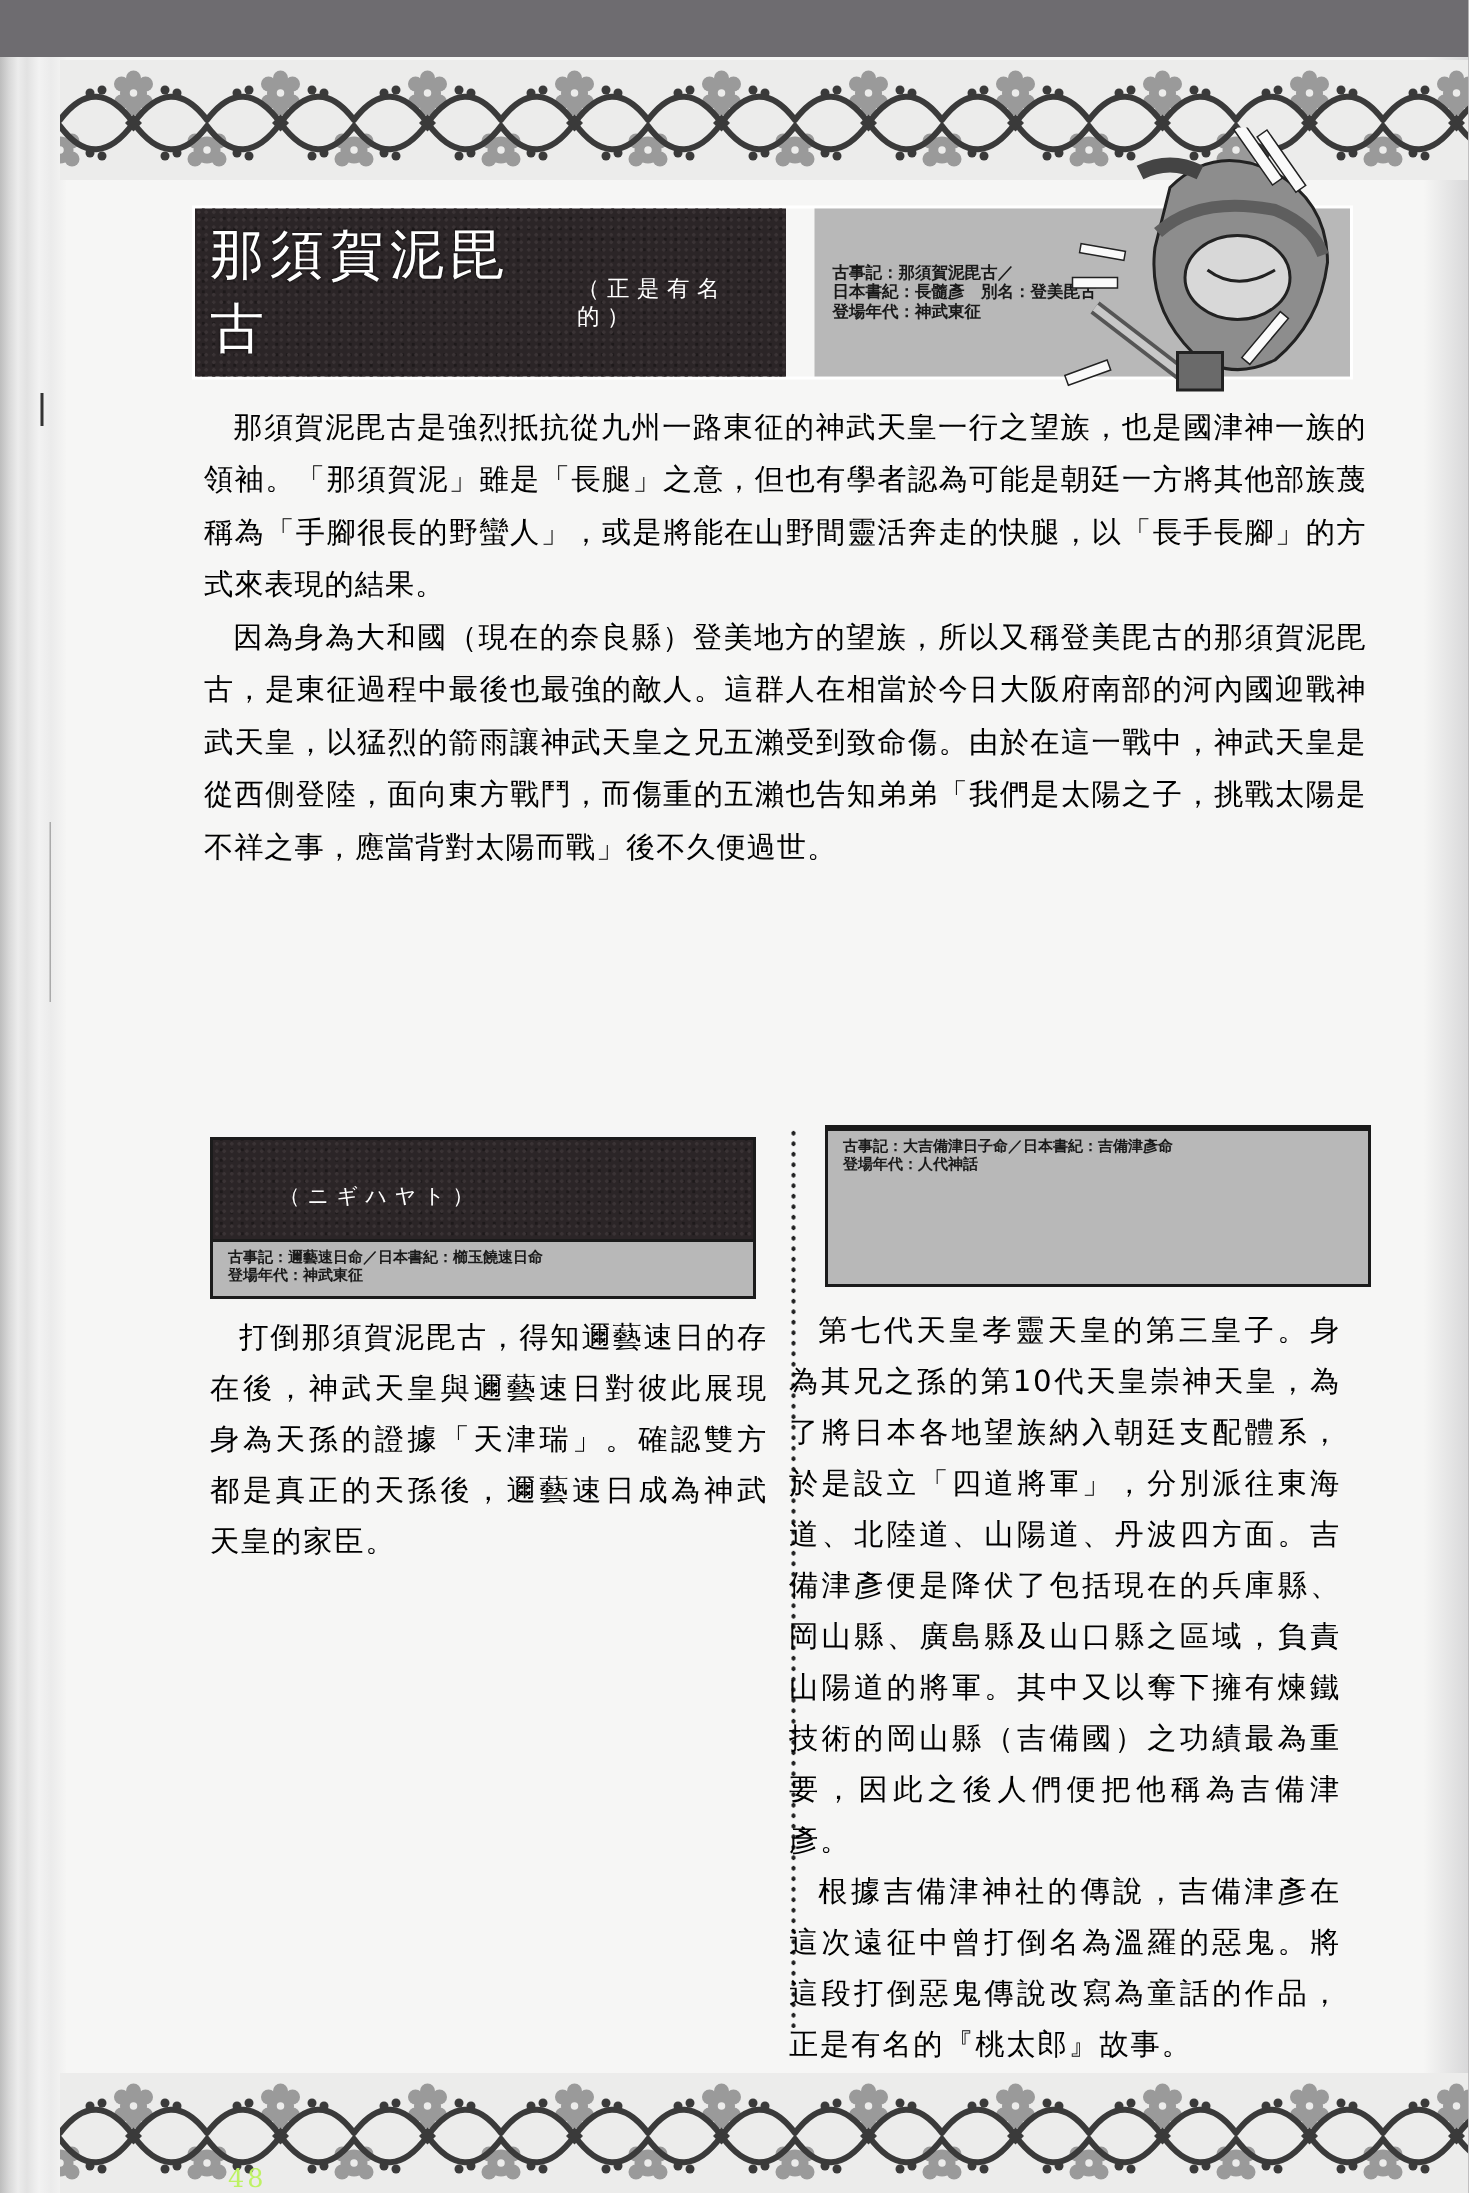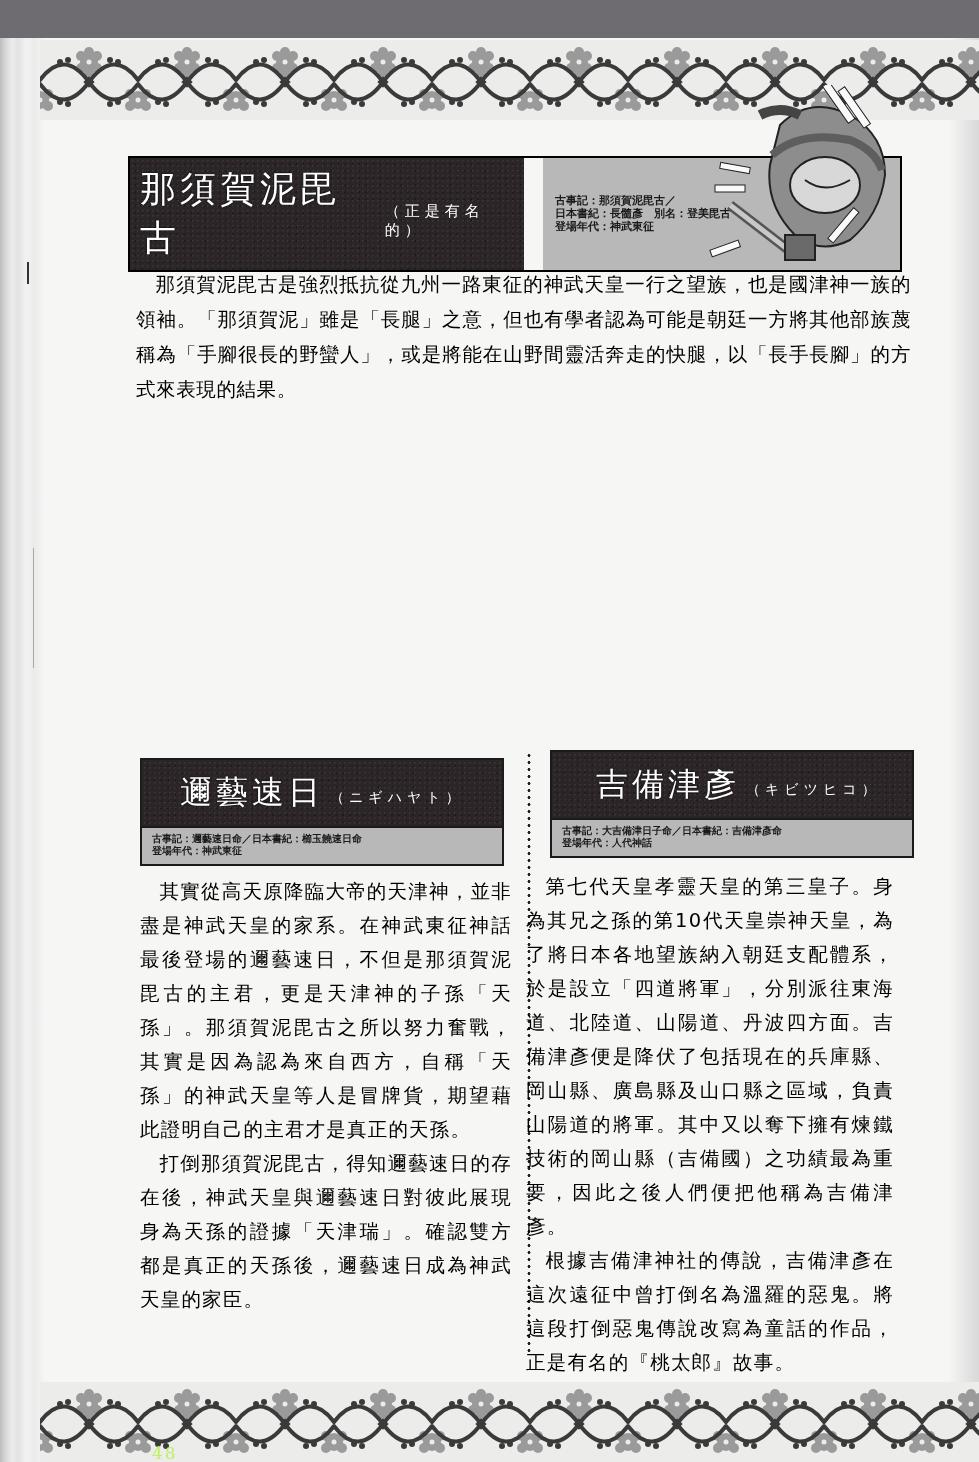--- a/index.html
+++ b/index.html
@@ -28,22 +28,22 @@
     .border-band svg { display: block; }
     .margin-mark {
       position: absolute; left: 27px; top: 262px; width: 2px; height: 22px; background: #333;
     }
     .margin-line {
       position: absolute; left: 33px; top: 548px; width: 1px; height: 120px; background: #aaa;
     }
 
     
     .main-header {
-      position: absolute; left: 128px; top: 156px; width: 774px; height: 116px;
-      display: flex; border: 2px solid #000000; box-sizing: border-box;
+      position: absolute; left: 128px; top: 137px; width: 774px; height: 116px;
+      display: flex; border: 2px solid #ffffff; box-sizing: border-box;
     }
     .main-header .name-panel {
       width: 394px; height: 100%; background: #2b2527;
       background-image: radial-gradient(#3a3335 1px, transparent 1px), radial-gradient(#1e1a1b 1px, transparent 1px);
       background-size: 5px 5px, 7px 7px;
       background-position: 0 0, 2px 3px;
       display: flex; align-items: center; padding-left: 10px; box-sizing: border-box;
     }
     .name-main {
       color: #ffffff; font-family: "DejaVu Serif", serif; font-size: 36px; letter-spacing: 4px;
@@ -200,49 +200,44 @@
       <rect x="15" y="100" width="30" height="7"></rect>
       <rect x="10" y="160" width="30" height="7" transform="rotate(-20 25 163)"></rect>
       <rect x="140" y="120" width="7" height="40" transform="rotate(40 143 140)"></rect>
       <rect x="20" y="80" width="30" height="6" transform="rotate(10 35 83)"></rect>
     </g>
   </svg>
 </div>
 
 <div class="main-body body-text">
   <p class="para">那須賀泥毘古是強烈抵抗從九州一路東征的神武天皇一行之望族，也是國津神一族的領袖。「那須賀泥」雖是「長腿」之意，但也有學者認為可能是朝廷一方將其他部族蔑稱為「手腳很長的野蠻人」，或是將能在山野間靈活奔走的快腿，以「長手長腳」的方式來表現的結果。</p>
+  <p class="para">因為身為大和國（現在的奈良縣）登美地方的望族，所以又稱登美毘古的那須賀泥毘古，是東征過程中最後也最強的敵人。這群人在相當於今日大阪府南部的河內國迎戰神武天皇，以猛烈的箭雨讓神武天皇之兄五瀨受到致命傷。由於在這一戰中，神武天皇是從西側登陸，面向東方戰鬥，而傷重的五瀨也告知弟弟「我們是太陽之子，挑戰太陽是不祥之事，應當背對太陽而戰」後不久便過世。</p>
 </div>
 
 <div class="sub-header left">
   <div class="name-panel">
-    <span class="name-main">邇藝速日</span>
     <span class="name-kana">（ニギハヤト）</span>
   </div>
   <div class="info-panel">
     <div class="info-line">古事記：邇藝速日命／日本書紀：櫛玉饒速日命</div>
     <div class="info-line">登場年代：神武東征</div>
   </div>
 </div>
 
 <div class="divider-dots"></div>
 
 <div class="sub-header right">
-  <div class="name-panel">
-    <span class="name-main">吉備津彥</span>
-    <span class="name-kana">（キビツヒコ）</span>
-  </div>
   <div class="info-panel">
     <div class="info-line">古事記：大吉備津日子命／日本書紀：吉備津彥命</div>
     <div class="info-line">登場年代：人代神話</div>
   </div>
 </div>
 
 <div class="col-left">
   <div class="body-text">
-    <p class="para">其實從高天原降臨大帝的天津神，並非盡是神武天皇的家系。在神武東征神話最後登場的邇藝速日，不但是那須賀泥毘古的主君，更是天津神的子孫「天孫」。那須賀泥毘古之所以努力奮戰，其實是因為認為來自西方，自稱「天孫」的神武天皇等人是冒牌貨，期望藉此證明自己的主君才是真正的天孫。</p>
     <p class="para">打倒那須賀泥毘古，得知邇藝速日的存在後，神武天皇與邇藝速日對彼此展現身為天孫的證據「天津瑞」。確認雙方都是真正的天孫後，邇藝速日成為神武天皇的家臣。</p>
   </div>
 </div>
 
 <div class="col-right">
   <div class="body-text">
     <p class="para">第七代天皇孝靈天皇的第三皇子。身為其兄之孫的第10代天皇崇神天皇，為了將日本各地望族納入朝廷支配體系，於是設立「四道將軍」，分別派往東海道、北陸道、山陽道、丹波四方面。吉備津彥便是降伏了包括現在的兵庫縣、岡山縣、廣島縣及山口縣之區域，負責山陽道的將軍。其中又以奪下擁有煉鐵技術的岡山縣（吉備國）之功績最為重要，因此之後人們便把他稱為吉備津彥。</p>
     <p class="para">根據吉備津神社的傳說，吉備津彥在這次遠征中曾打倒名為溫羅的惡鬼。將這段打倒惡鬼傳說改寫為童話的作品，正是有名的『桃太郎』故事。</p>
   </div>
 </div>

